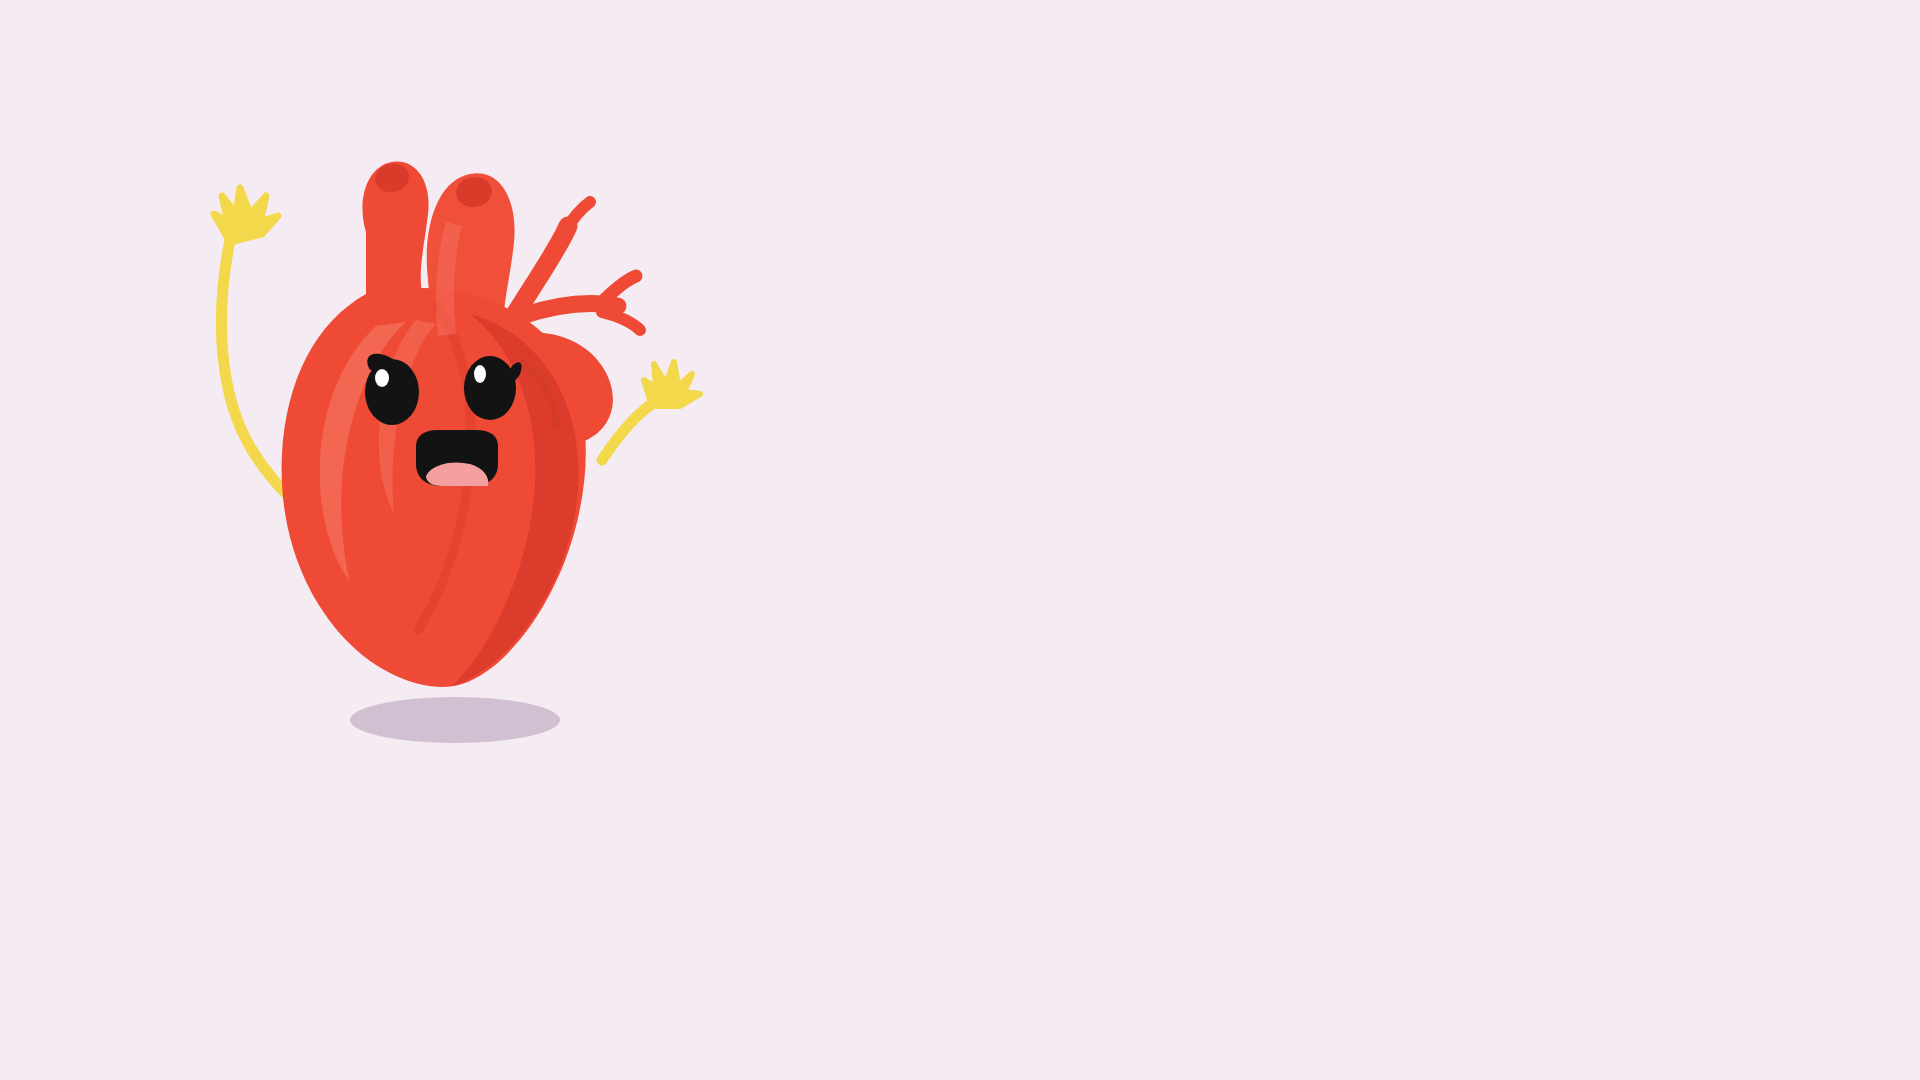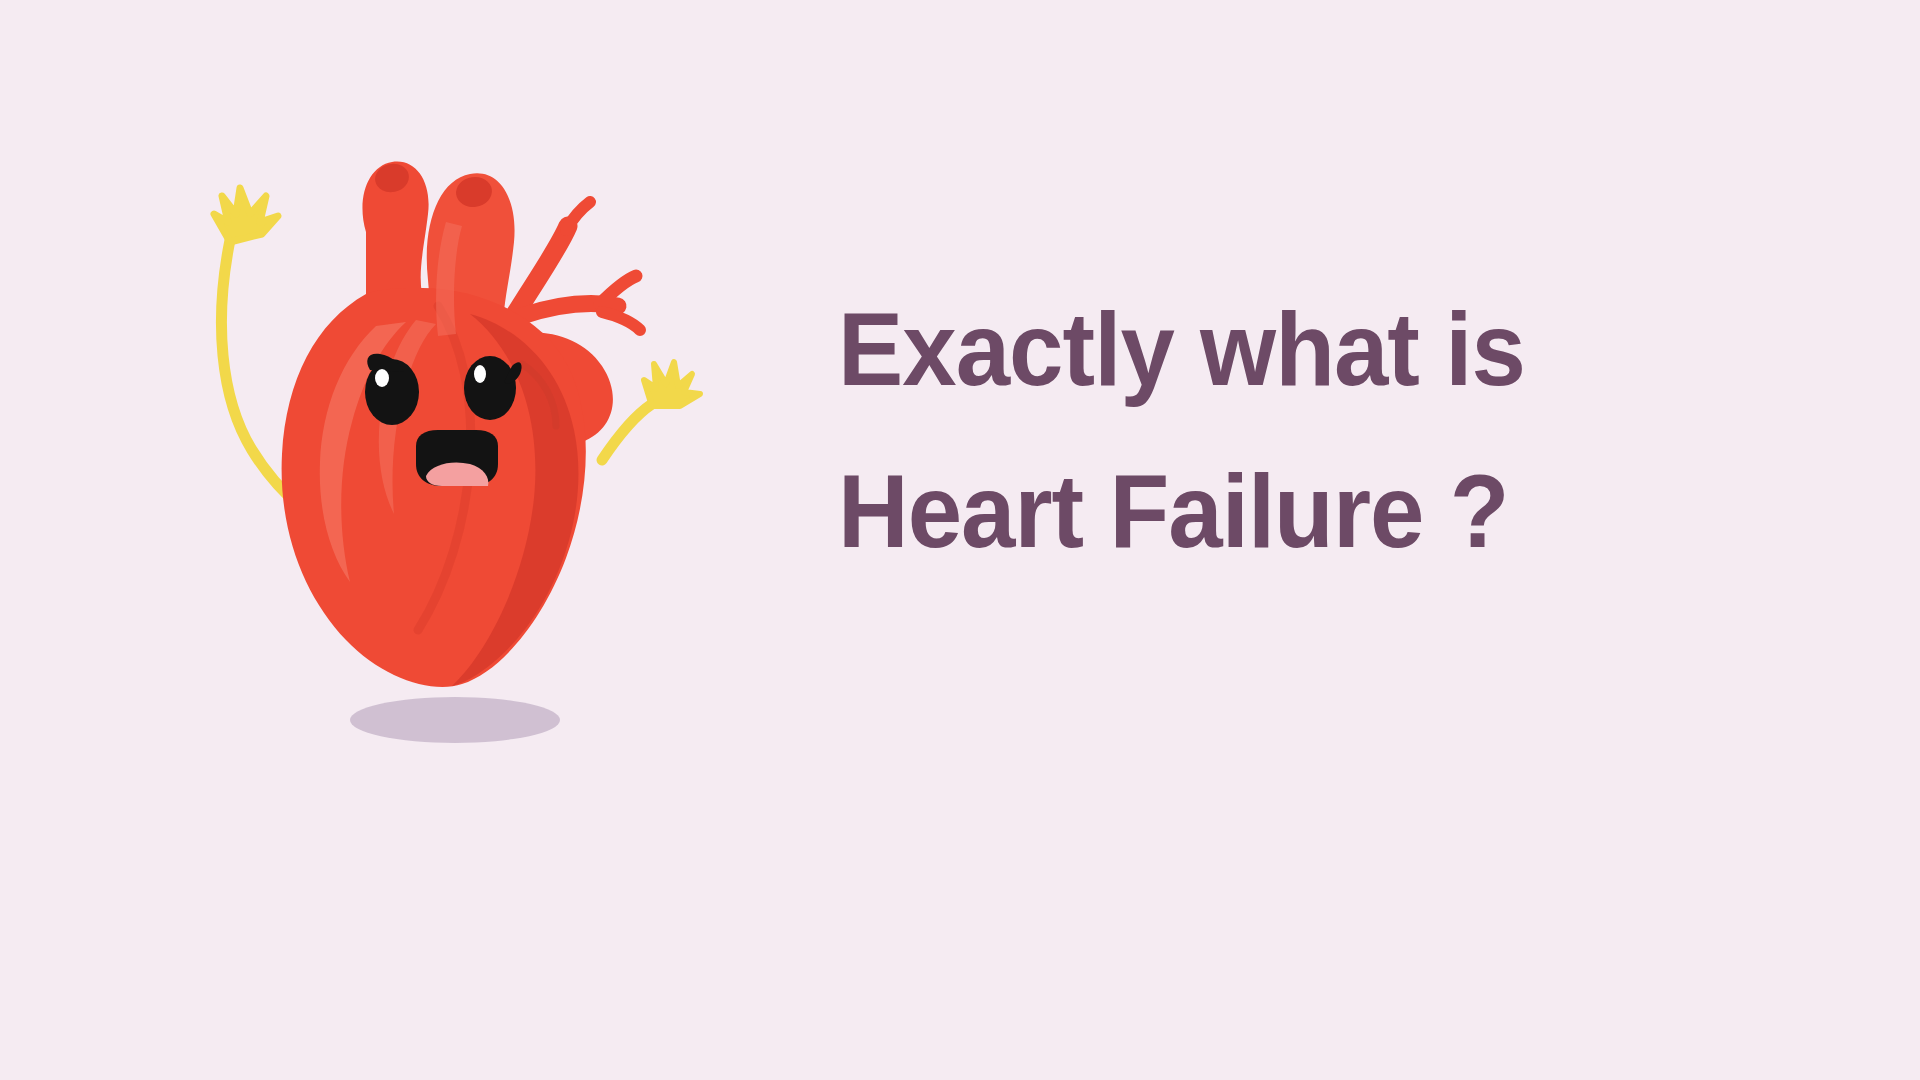--- a/index.html
+++ b/index.html
@@ -158,18 +158,14 @@
                      C 262 334, 282 330, 300 334
                      C 314 338, 320 348, 318 356
                      L 272 356
                      C 262 356, 256 352, 256 346 Z" fill="#f4a0a0"></path>
           </g>
         </g>
       </g>
     </svg>
   </div>
 
-  <div id="headline">
-    <div class="headline-line">Exactly what is</div>
-    <div class="headline-line">Heart Failure ?</div>
-  </div>
 
 </div>
 
 </body></html>

